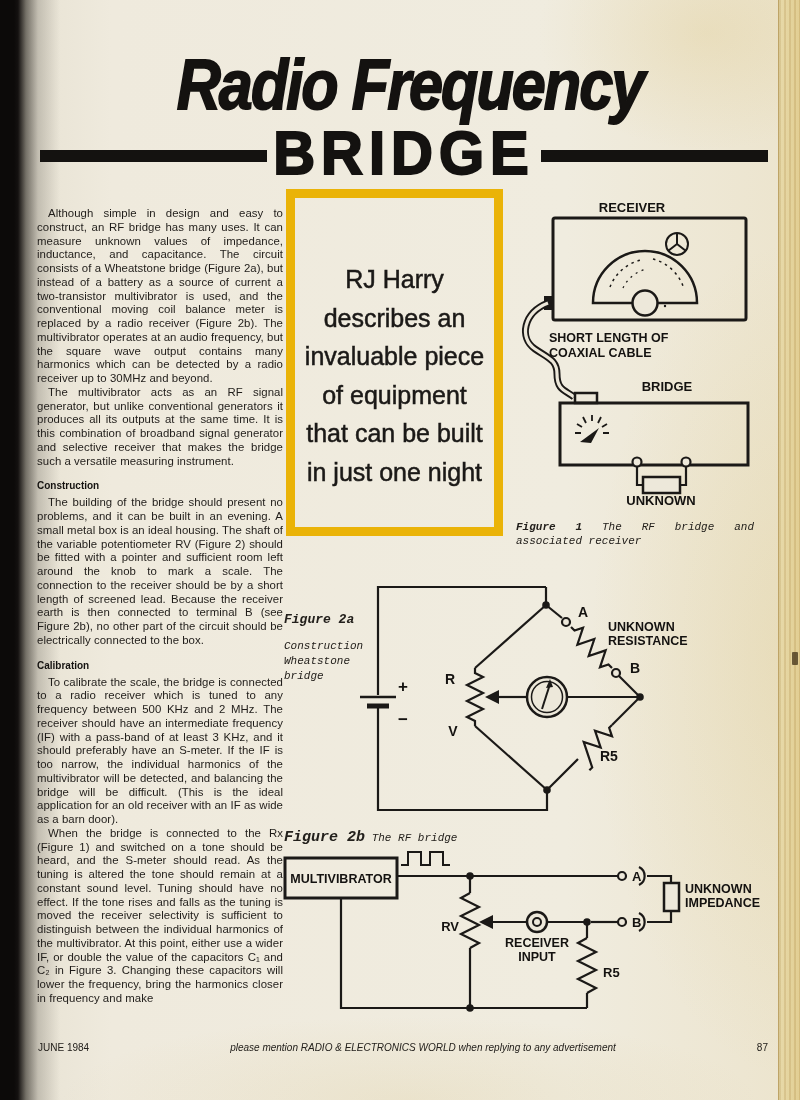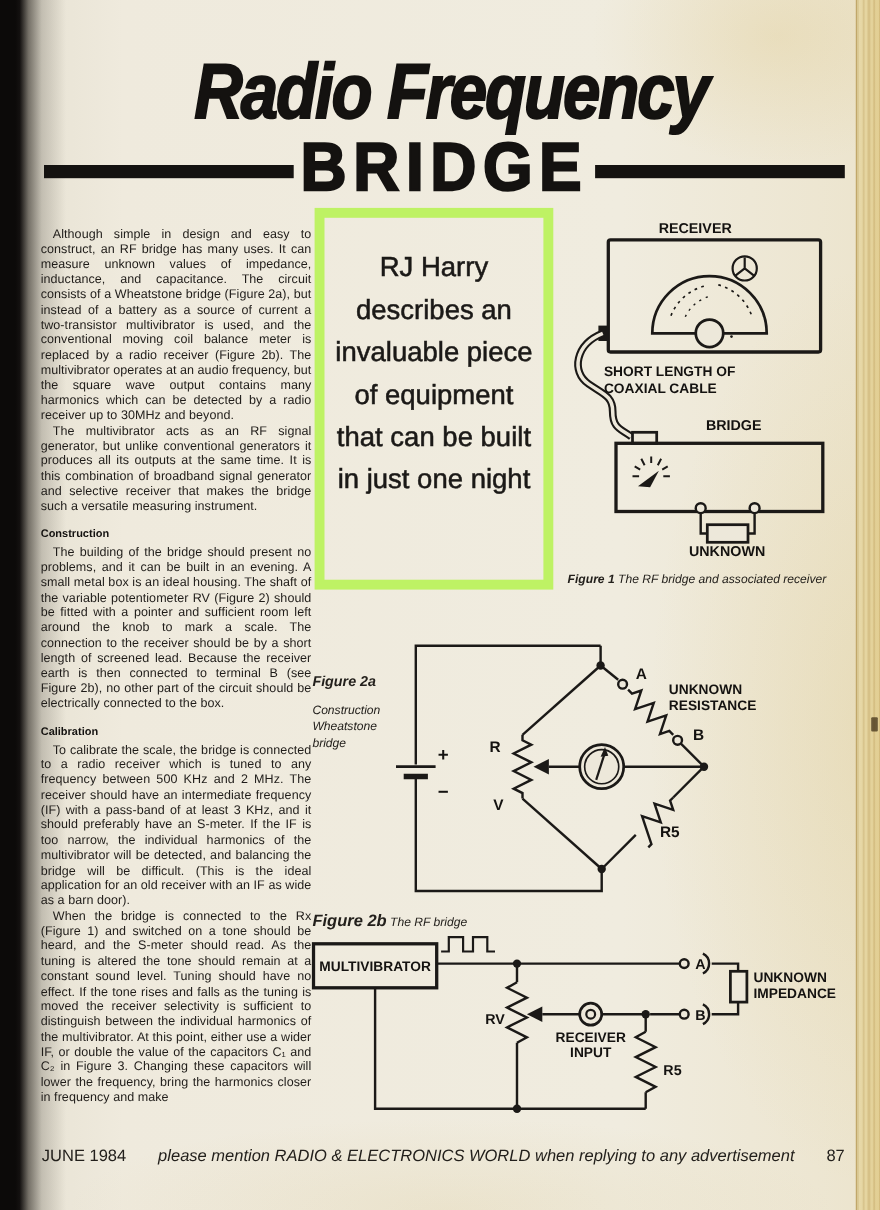--- a/index.html
+++ b/index.html
@@ -55,49 +55,49 @@
     margin:0;text-indent:11px;font-size:11.4px;line-height:13.75px;
     text-align:justify;letter-spacing:.05px;
   }
   .col h3{
     margin:11px 0 3px 0;font-size:10px;line-height:14px;color:#141210;
   }
 
   
   .pullquote{
     position:absolute;left:286px;top:189px;width:217px;height:347px;
-    border:9px solid #bef264;box-sizing:border-box;
-    display:flex;align-items:flex-start;justify-content:center;
+    border:9px solid #eab308;box-sizing:border-box;
+    display:flex;align-items:center;justify-content:center;
   }
   .pullquote-text{
     margin-top:26px;width:186px;
     font-size:25px;line-height:38.5px;text-align:center;color:#1b1917;
     -webkit-text-stroke:.5px #1b1917;
   }
 
   
   svg text{font-family:"Liberation Sans",sans-serif;fill:#141210;}
   .fig1-svg{position:absolute;left:515px;top:200px;}
   .fig2a-svg{position:absolute;left:350px;top:575px;}
   .fig2b-svg{position:absolute;left:283px;top:843px;}
 
-  .caption{font-style:italic;color:#23201c;}
+  .caption{font-style:italic;color:#23201c;font-family:Liberation Mono, monospace;}
   .cap-bold{font-weight:bold;font-style:italic;}
   .fig1-cap{position:absolute;left:516px;top:521px;width:238px;font-size:11px;line-height:13.5px;text-align:justify;}
   .fig2a-cap{position:absolute;left:284px;top:612px;width:100px;font-size:11px;line-height:15px;}
   .fig2a-cap .cap-bold{font-size:13px;display:block;margin-bottom:12px;}
   .fig2a-cap span{display:block;}
   .fig2b-cap{position:absolute;left:284px;top:829px;font-size:11px;}
   .fig2b-cap .cap-bold{font-size:15px;}
 
   
   .footer{
     position:absolute;left:38px;top:1042px;width:730px;
     display:flex;justify-content:space-between;align-items:baseline;
-    font-size:15px;color:#23201c;
+    font-size:10px;color:#23201c;
   }
   .footer .center{font-style:italic;}
 </style>
 </head>
 <body>
 
 <div class="page"></div>
 <div class="spine"></div>
 <div class="page-edge"></div>
 <div class="edge-mark"></div>

